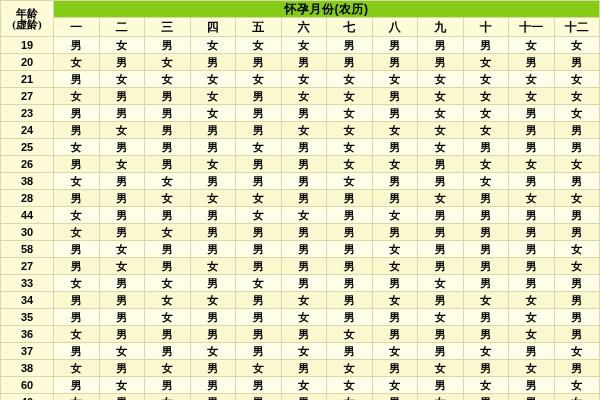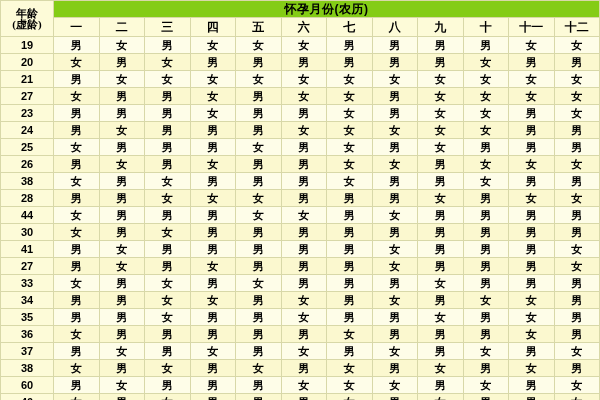--- a/index.html
+++ b/index.html
@@ -272,21 +272,21 @@
           <td>男</td>
           <td>男</td>
           <td>男</td>
           <td>男</td>
           <td>男</td>
           <td>男</td>
           <td>男</td>
           <td>男</td>
         </tr>
         <tr class="row-odd">
-          <td class="age-cell">41</td>
+          <td class="age-cell">58</td>
           <td>男</td>
           <td>女</td>
           <td>男</td>
           <td>男</td>
           <td>男</td>
           <td>男</td>
           <td>男</td>
           <td>女</td>
           <td>男</td>
           <td>男</td>

